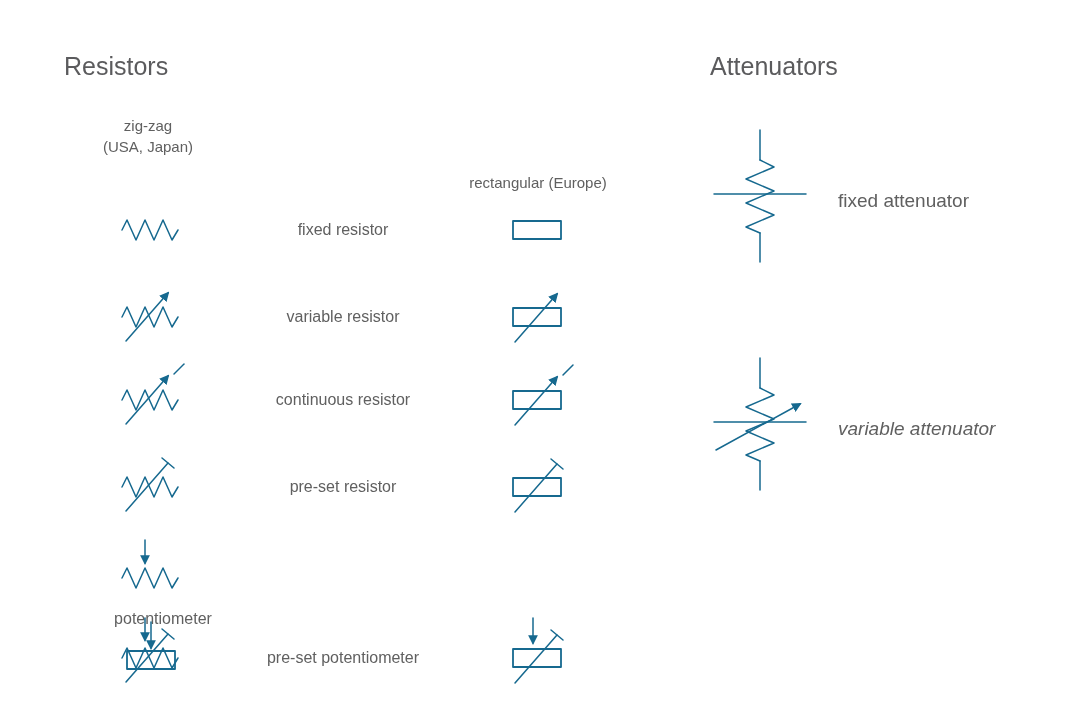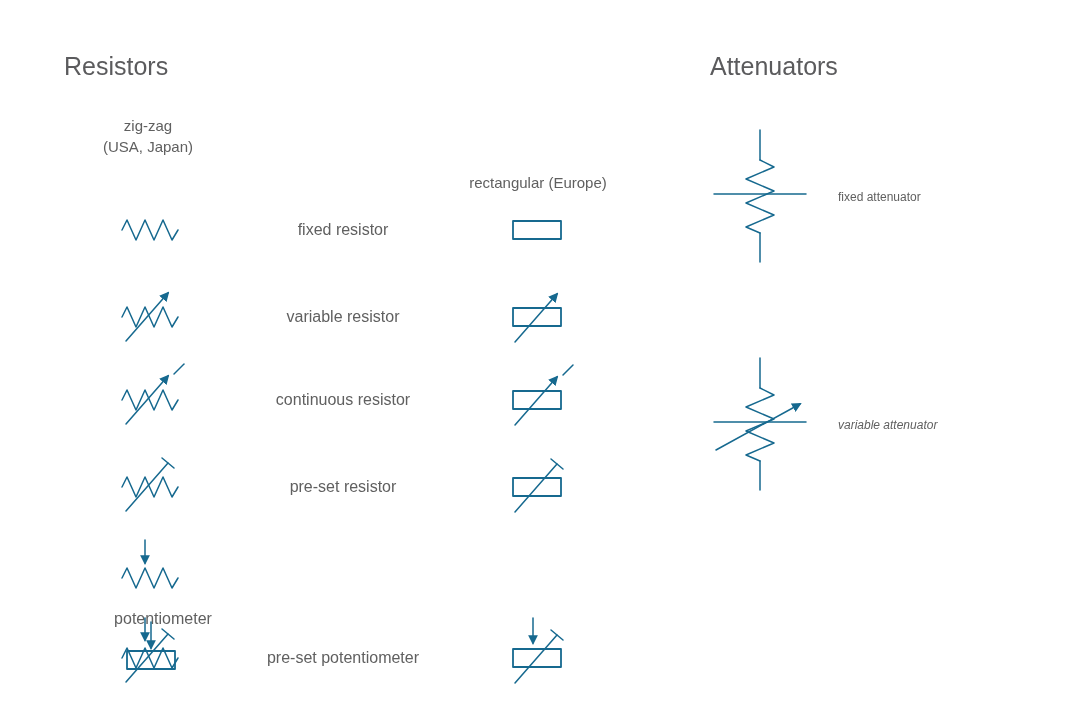--- a/index.html
+++ b/index.html
@@ -19,21 +19,21 @@
   .r-row { position:absolute; left:60px; width:580px; height:64px; display:flex; }
   .cell { display:flex; align-items:center; justify-content:center; }
   .c1 { width:180px; }
   .c2 { width:206px; }
   .c3 { width:182px; }
   .rowlabel { font-size:16px; color:#606060; white-space:nowrap; }
   svg.sym { width:100px; height:64px; overflow:visible; display:block; }
   svg.att { width:100px; height:136px; overflow:visible; display:block; position:absolute; }
   .ln { stroke:#16698f; fill:none; stroke-width:1.5; stroke-linecap:round; stroke-linejoin:round; }
   .rct { stroke-width:1.8; }
-  .att-label { position:absolute; font-size:12px; color:#606060; white-space:nowrap; }
+  .att-label { position:absolute; font-size:19px; color:#606060; white-space:nowrap; }
 </style>
 </head>
 <body>
 
 <svg width="0" height="0" style="position:absolute" aria-hidden="true">
   <defs>
     <marker id="ah" viewBox="0 0 10 10" refX="8" refY="5" markerWidth="6.5" markerHeight="6.5" orient="auto">
       <path d="M0,0 L10,5 L0,10 z" fill="#16698f"></path>
     </marker>
   </defs>

